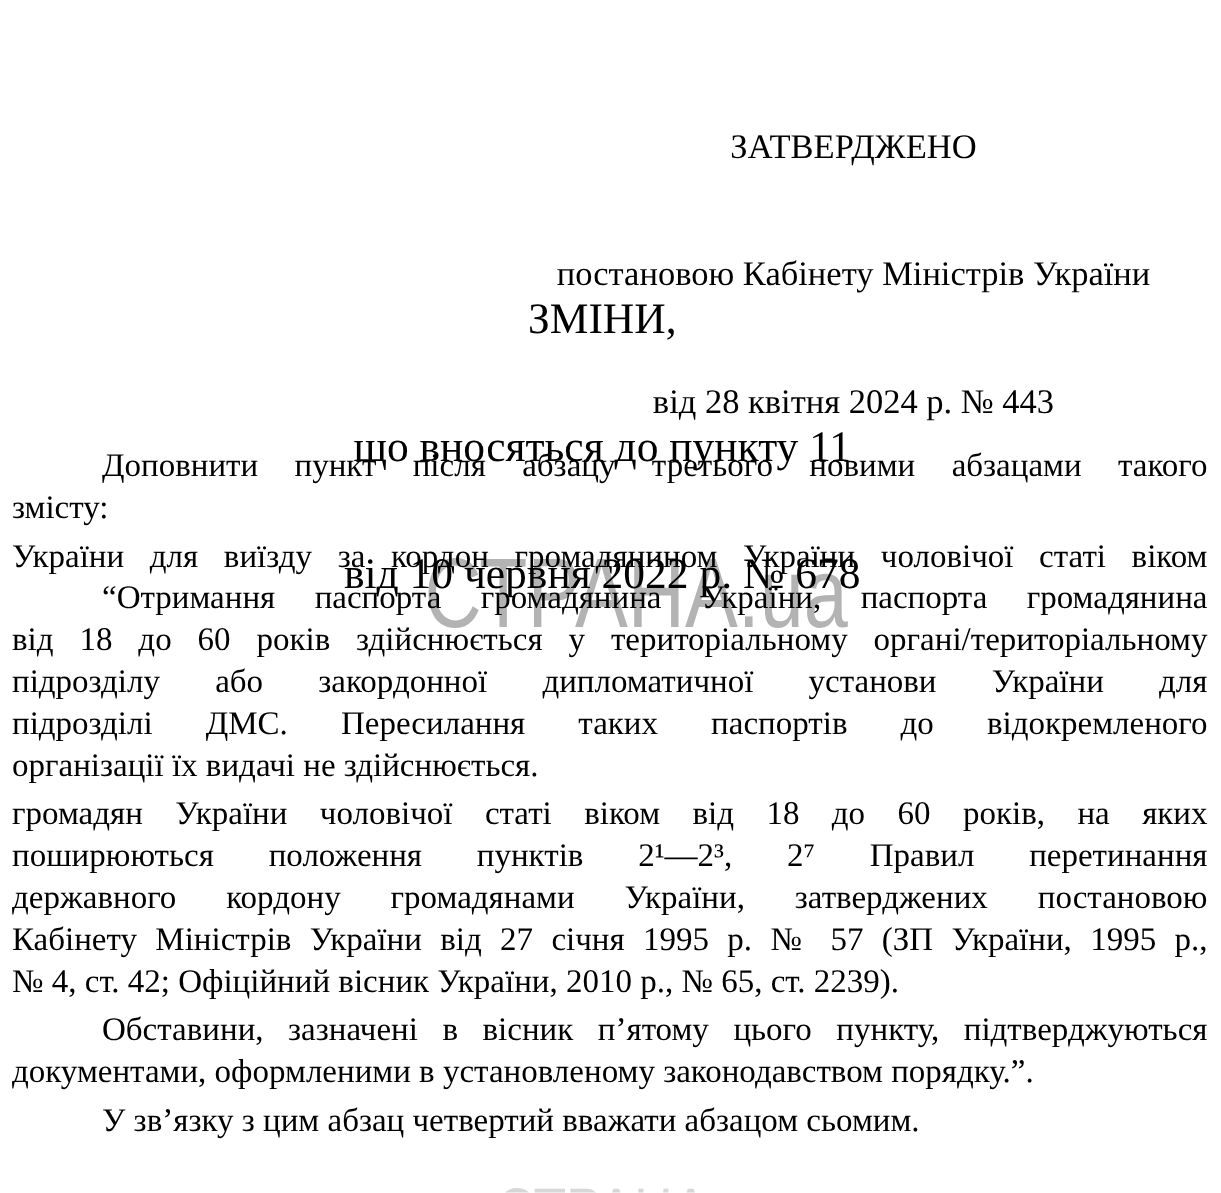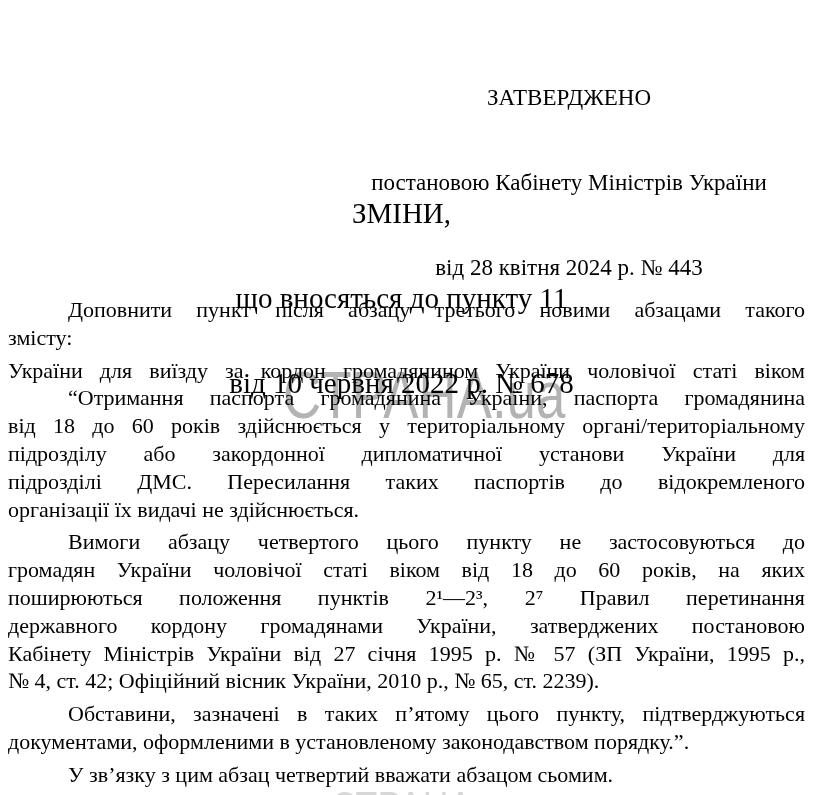--- a/index.html
+++ b/index.html
@@ -101,30 +101,29 @@
     <div class="para">
       <div class="line">України для виїзду за кордон громадянином України чоловічої статі віком</div>
       <div class="line indent">“Отримання паспорта громадянина України, паспорта громадянина</div>
       <div class="line">від 18 до 60 років здійснюється у територіальному органі/територіальному</div>
       <div class="line">підрозділу або закордонної дипломатичної установи України для</div>
       <div class="line">підрозділі ДМС. Пересилання таких паспортів до відокремленого</div>
       <div class="line last">організації їх видачі не здійснюється.</div>
     </div>
 
     <div class="para">
-      <div class="line indent">Вимоги абзацу четвертого цього пункту не застосовуються до</div>
       <div class="line">громадян України чоловічої статі віком від 18 до 60 років, на яких</div>
       <div class="line">поширюються положення пунктів 2¹—2³, 2⁷ Правил перетинання</div>
       <div class="line">державного кордону громадянами України, затверджених постановою</div>
       <div class="line">Кабінету Міністрів України від 27 січня 1995 р. № 57 (ЗП України, 1995 р.,</div>
       <div class="line last">№ 4, ст. 42; Офіційний вісник України, 2010 р., № 65, ст. 2239).</div>
     </div>
 
     <div class="para">
-      <div class="line indent">Обставини, зазначені в таких п’ятому цього пункту, підтверджуються</div>
+      <div class="line indent">Обставини, зазначені в вісник п’ятому цього пункту, підтверджуються</div>
       <div class="line last">документами, оформленими в установленому законодавством порядку.”.</div>
     </div>
 
     <div class="para">
       <div class="line indent last">У зв’язку з цим абзац четвертий вважати абзацом сьомим.</div>
     </div>
 
   </div>
 
   <div class="watermark-main">СТРАНА.ua</div>

